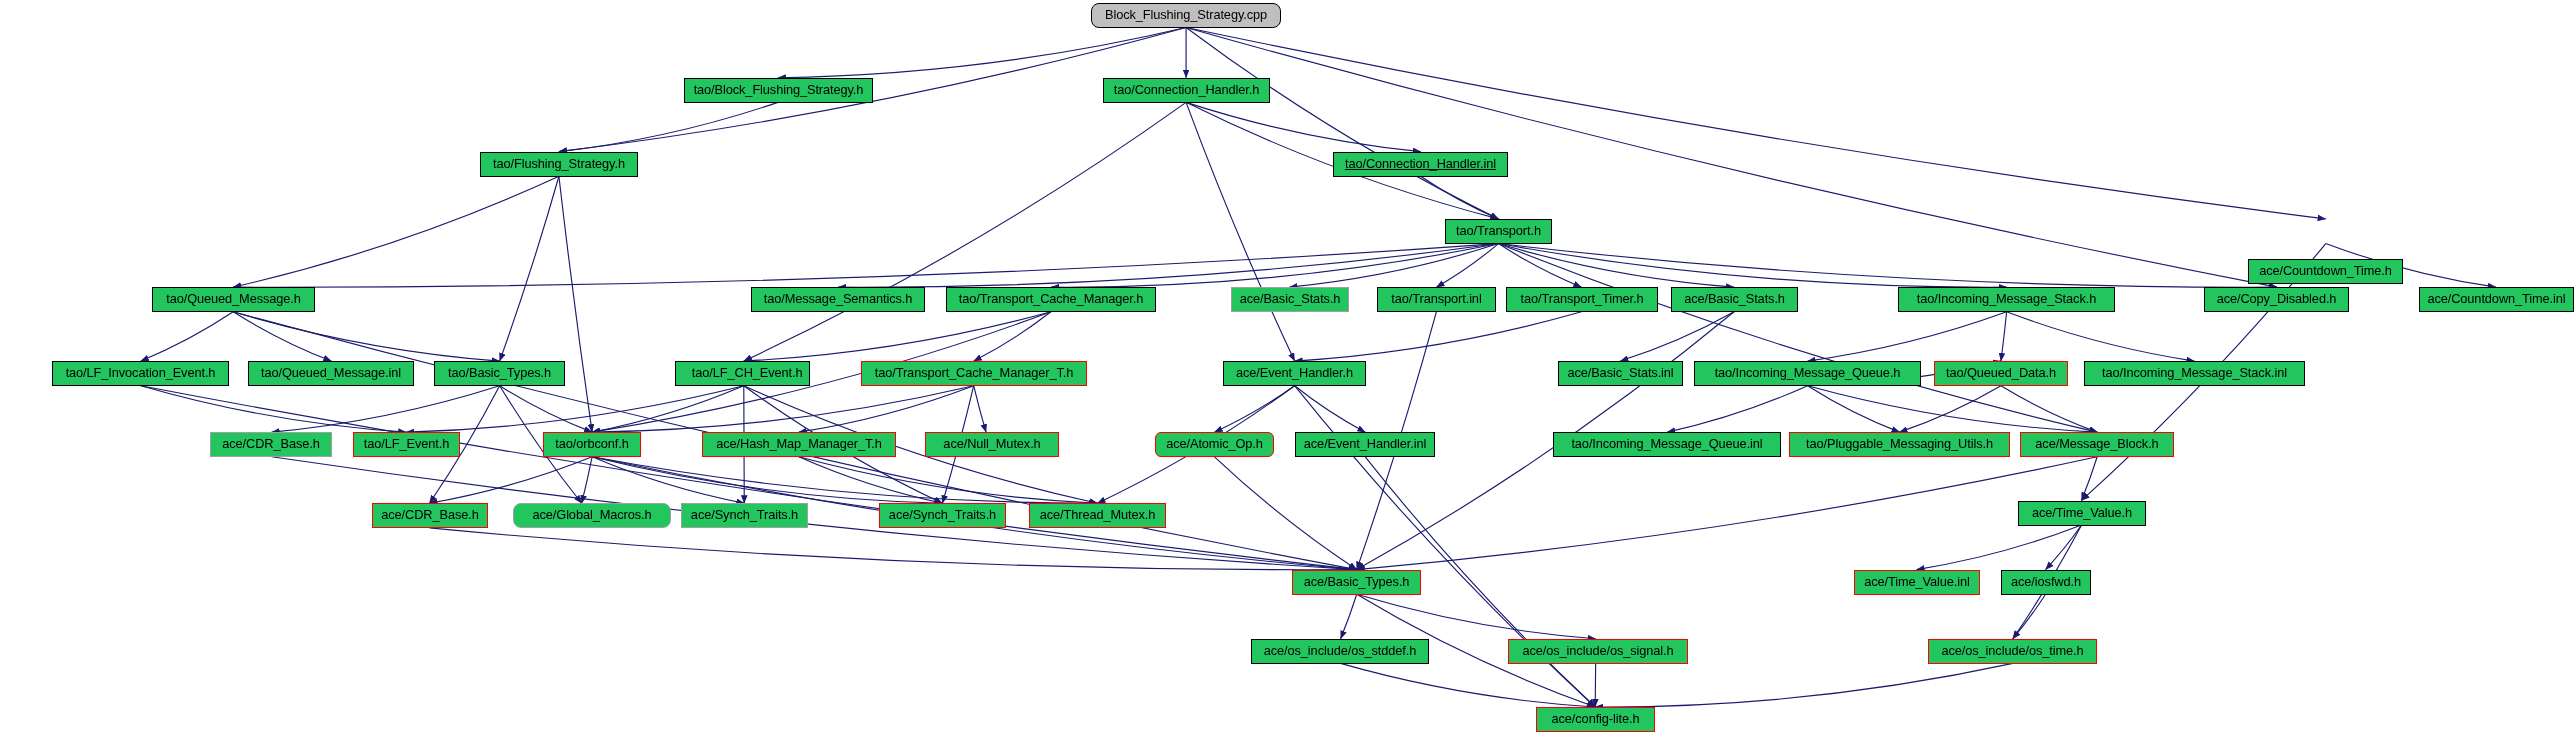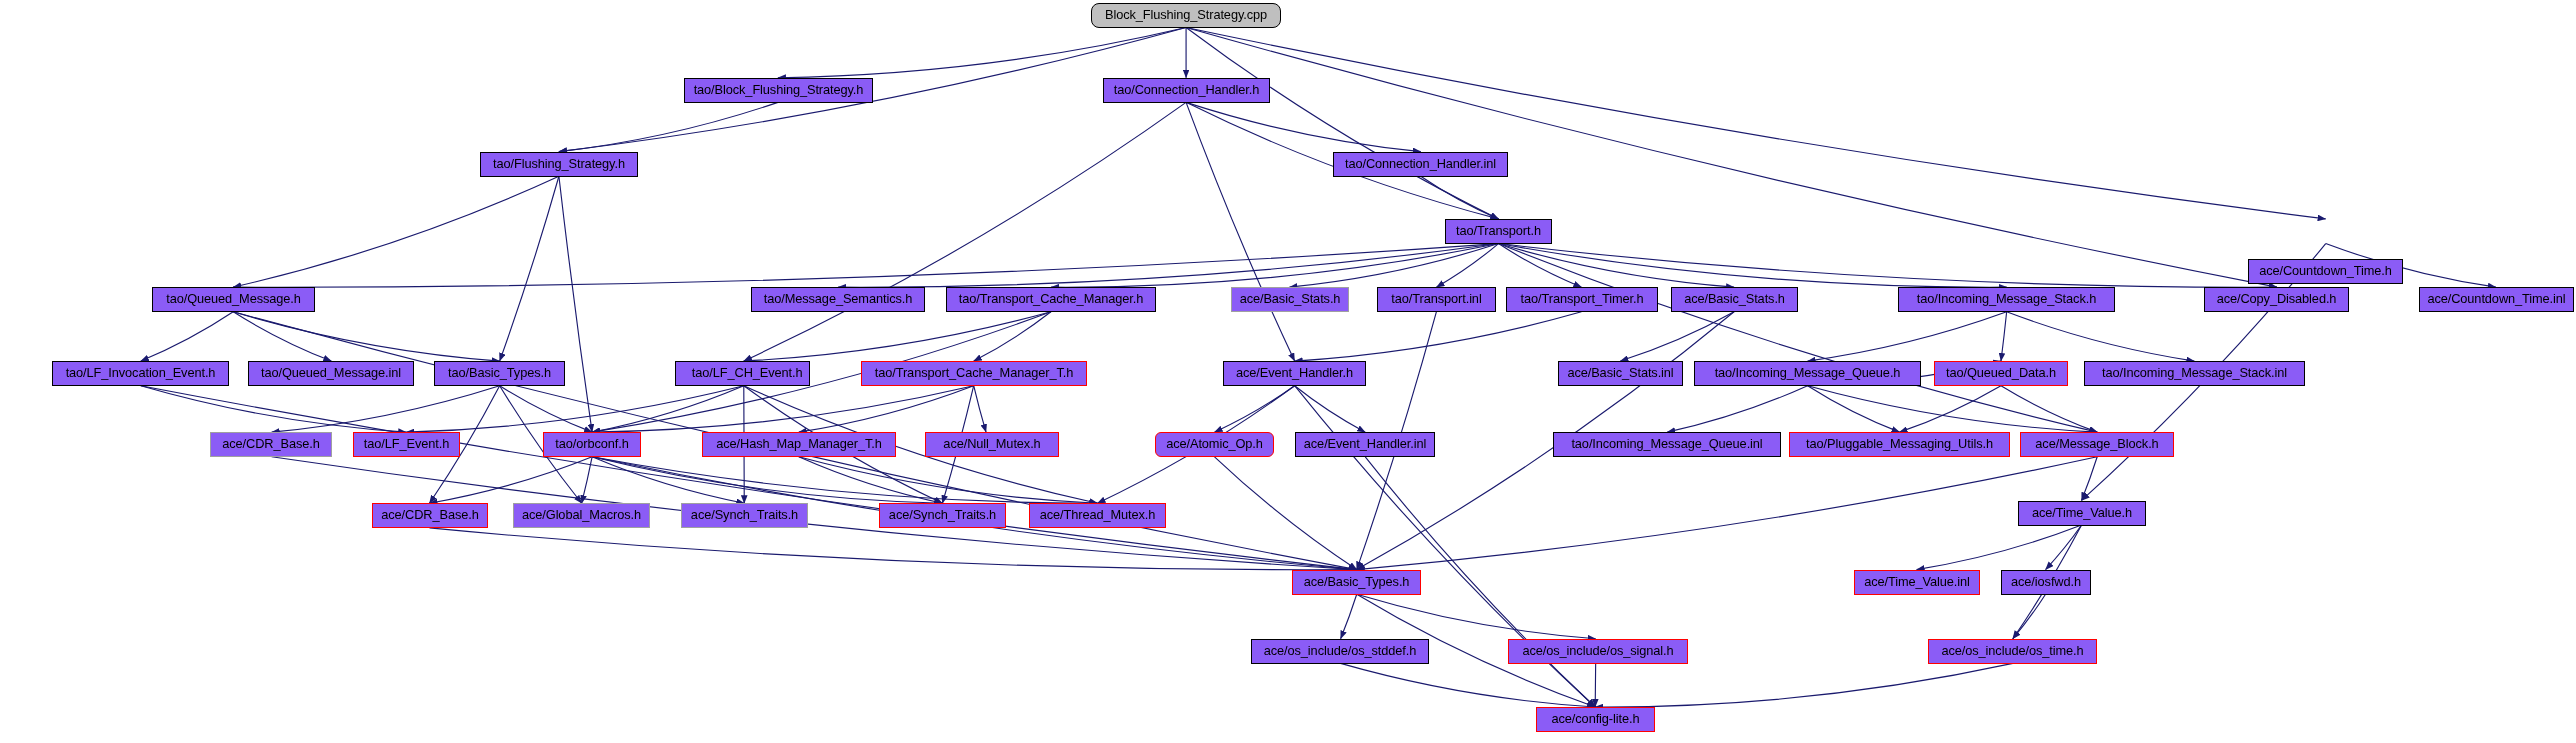--- a/index.html
+++ b/index.html
@@ -27,21 +27,21 @@
     pointer-events: none;
   }
   .node {
     position: absolute;
     box-sizing: border-box;
     display: flex;
     align-items: center;
     justify-content: center;
     height: 25px;
     border: 0.9px solid #000000;
-    background: #8b5cf6;
+    background: #22c55e;
     color: #000000;
     font-size: 12.8px;
     line-height: 1;
     white-space: nowrap;
     padding: 0 6.6px;
     letter-spacing: -0.1px;
   }
   .node.root {
     background: #bfbfbf;
     border-color: #000000;
@@ -166,21 +166,21 @@
       </div>
       <div class="node" style="left: 684px; top: 78px; width: 189px;">
         <span class="node-label">tao/Block_Flushing_Strategy.h</span>
       </div>
       <div class="node" style="left: 1103px; top: 78px; width: 167px;">
         <span class="node-label">tao/Connection_Handler.h</span>
       </div>
       <div class="node" style="left: 480px; top: 152px; width: 158px;">
         <span class="node-label">tao/Flushing_Strategy.h</span>
       </div>
-      <div class="node" style="left: 1333px; top: 152px; width: 175px;">
+      <div class="node" style="left: 1333px; top: 152px; width: 175px; text-decoration: underline;">
         <span class="node-label">tao/Connection_Handler.inl</span>
       </div>
       <div class="node" style="left: 2248px; top: 219px; width: 155px; margin-top: 40px;">
         <span class="node-label">ace/Countdown_Time.h</span>
       </div>
       <div class="node" style="left: 1445px; top: 219px; width: 107px;">
         <span class="node-label">tao/Transport.h</span>
       </div>
       <div class="node" style="left: 152px; top: 287px; width: 163px;">
         <span class="node-label">tao/Queued_Message.h</span>
@@ -271,21 +271,21 @@
       </div>
       <div class="node red" style="left: 2020px; top: 432px; width: 154px;">
         <span class="node-label">ace/Message_Block.h</span>
       </div>
       <div class="node" style="left: 2018px; top: 501px; width: 128px;">
         <span class="node-label">ace/Time_Value.h</span>
       </div>
       <div class="node red" style="left: 372px; top: 503px; width: 116px;">
         <span class="node-label">ace/CDR_Base.h</span>
       </div>
-      <div class="node gray" style="left: 513px; top: 503px; width: 137px;">
+      <div class="node gray" style="left: 513px; top: 503px; width: 158px; border-radius: 8px;">
         <span class="node-label">ace/Global_Macros.h</span>
       </div>
       <div class="node gray" style="left: 681px; top: 503px; width: 127px;">
         <span class="node-label">ace/Synch_Traits.h</span>
       </div>
       <div class="node red" style="left: 879px; top: 503px; width: 127px;">
         <span class="node-label">ace/Synch_Traits.h</span>
       </div>
       <div class="node red" style="left: 1029px; top: 503px; width: 137px;">
         <span class="node-label">ace/Thread_Mutex.h</span>

